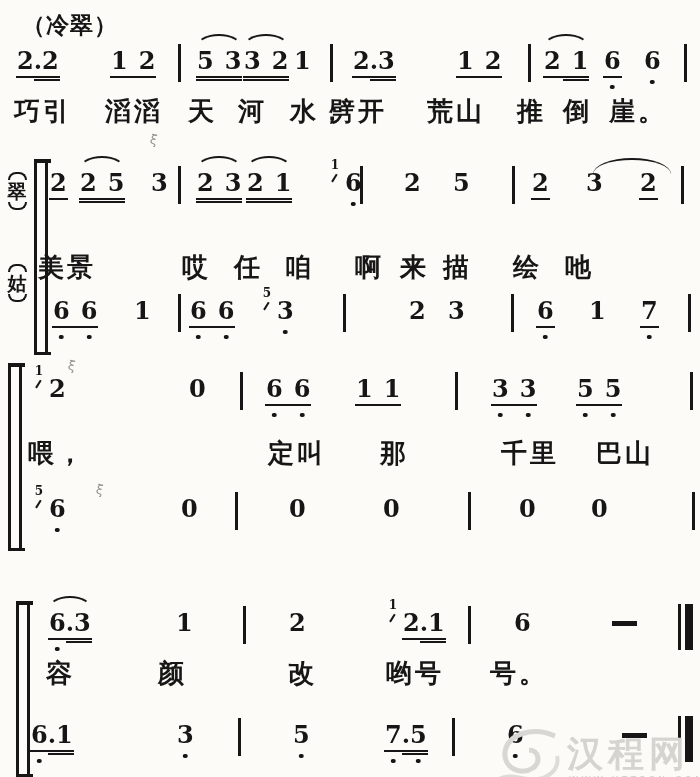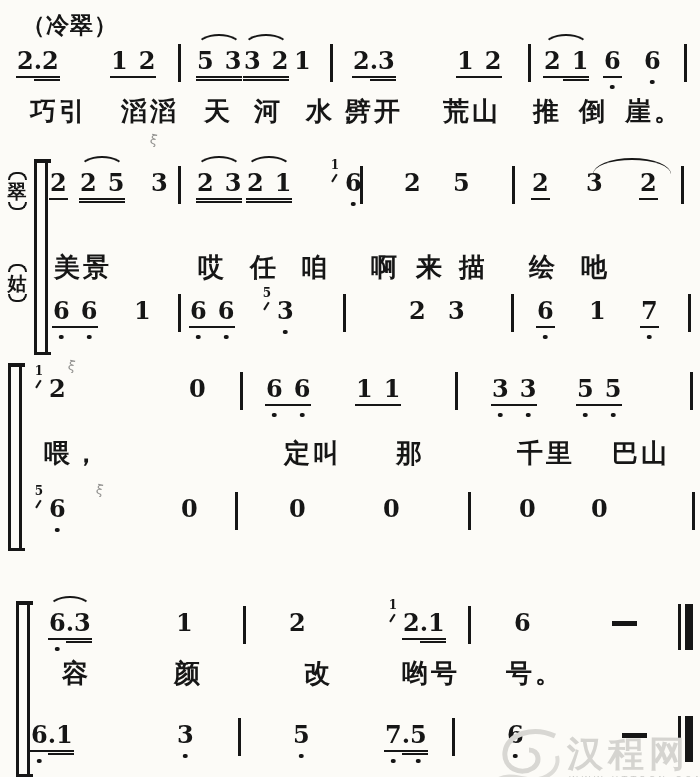--- a/index.html
+++ b/index.html
@@ -53,21 +53,21 @@
   .grace::after{
     content:"";position:absolute;left:0px;bottom:-8px;width:9px;height:2.2px;
     background:#161616;transform:rotate(-58deg);
   }
   .bar{position:absolute;top:-2px;width:3.2px;height:38px;background:#161616;}
   .fbar{position:absolute;top:-4px;width:16px;height:46px;}
   .fbar::before{content:"";position:absolute;left:0;top:0;bottom:0;width:3px;background:#161616;}
   .fbar::after{content:"";position:absolute;left:7px;top:0;bottom:0;width:8px;background:#161616;}
   .dash{position:absolute;top:13px;width:25px;height:5px;background:#161616;}
   
-  .lyricrow{position:absolute;left:16px;width:656px;height:34px;}
+  .lyricrow{position:absolute;left:0;width:656px;height:34px;}
   .lyr{
     position:absolute;top:0;white-space:nowrap;
     font-family:"DejaVu Sans",sans-serif;font-weight:700;font-size:26px;letter-spacing:3px;
   }
   
   .sysbracket{position:absolute;width:8px;border-left:3.5px solid #161616;border-right:3px solid #161616;}
   .sysbracket::before,.sysbracket::after{
     content:"";position:absolute;left:-3.5px;width:17px;height:3.5px;background:#161616;
   }
   .sysbracket::before{top:-3px;}

